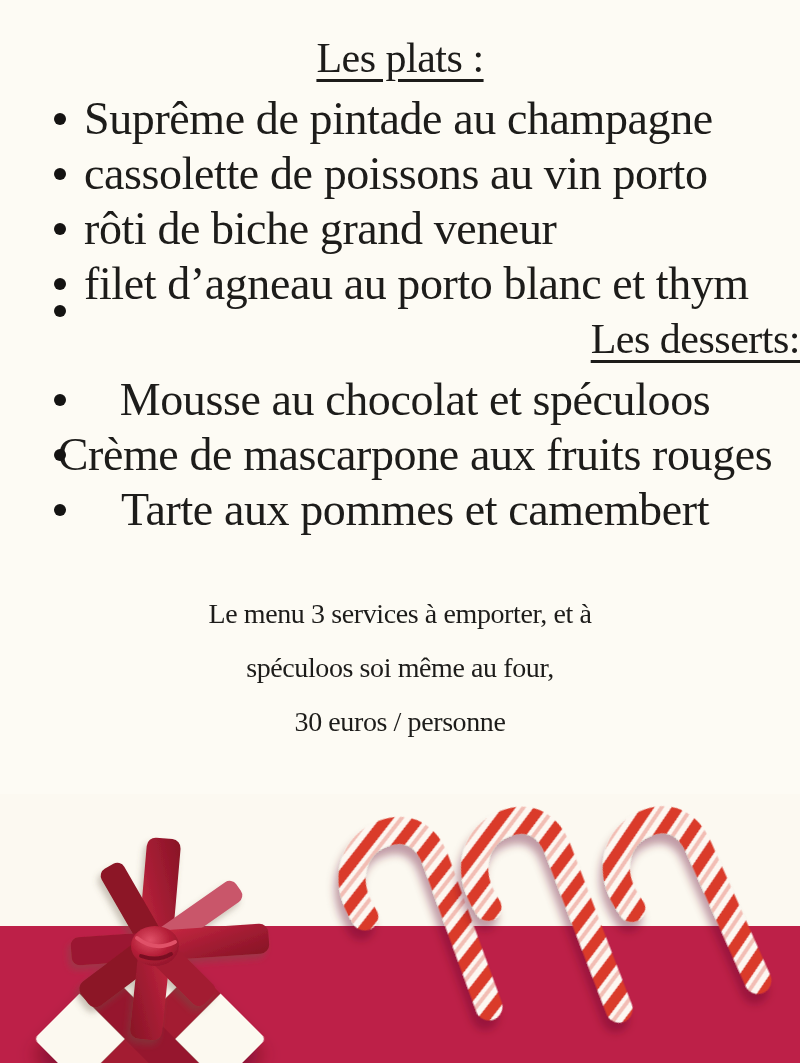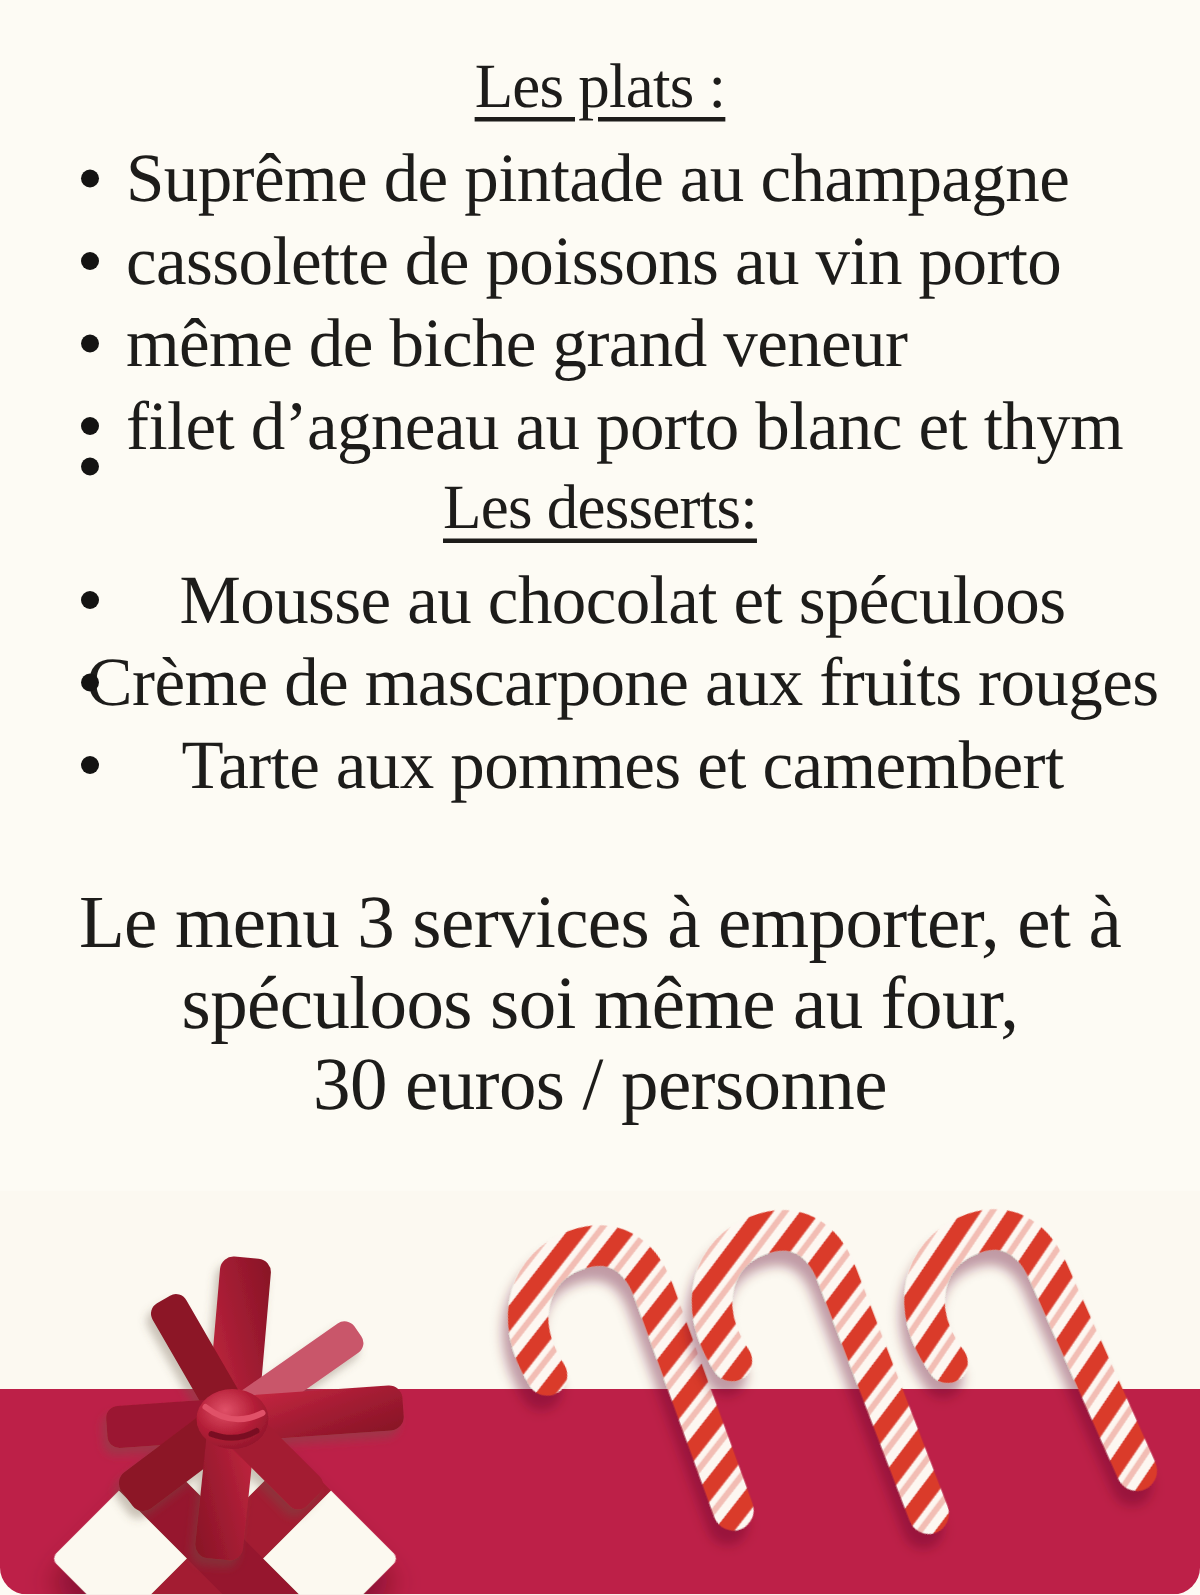--- a/index.html
+++ b/index.html
@@ -10,21 +10,20 @@
   }
   .page {
     position: relative;
     width: 800px;
     height: 1063px;
     overflow: hidden;
     background: #fdfbf4;
     color: #1d1c1a;
     display: flex;
     flex-direction: column;
-    border-radius: 18px;
   }
   .menu {
     flex: 1 1 auto;
     padding-top: 34px;
     overflow: hidden;
   }
   .section-title {
     text-align: center;
     font-size: 42px;
     font-weight: 400;
@@ -49,25 +48,25 @@
     left: 54px;
     top: 50%;
     margin-top: -6px;
     width: 12px;
     height: 12px;
     border-radius: 50%;
     background: #141312;
   }
   ul.left-list li { padding-left: 84px; text-align: left; }
   ul.center-list li { padding-left: 40px; padding-right: 10px; text-align: center; }
-  .desserts-title { margin-top: 4px; }
+  .desserts-title { margin-top: 4px; text-align: right; }
   .closing {
     margin-top: 50px;
     text-align: center;
-    font-size: 50px;
+    font-size: 28px;
     line-height: 54px;
     letter-spacing: -0.4px;
   }
   .photo {
     flex: 0 0 auto;
     height: 269px;
     position: relative;
   }
   .photo svg { display: block; width: 800px; height: 269px; }
 </style>
@@ -76,21 +75,21 @@
 
 <div class="page">
 
   <div class="menu">
 
     <h2 class="section-title"><span class="u">Les plats :</span></h2>
 
     <ul class="course-list left-list">
       <li><span class="dot"></span><span>Suprême de pintade au champagne</span></li>
       <li><span class="dot"></span><span>cassolette de poissons au vin porto</span></li>
-      <li><span class="dot"></span><span>même de biche grand veneur</span></li>
+      <li><span class="dot"></span><span>rôti de biche grand veneur</span></li>
       <li><span class="dot"></span><span>filet d’agneau au porto blanc et thym</span></li>
       <li><span class="dot"></span><span></span></li>
     </ul>
 
     <h2 class="section-title desserts-title"><span class="u">Les desserts:</span></h2>
 
     <ul class="course-list center-list">
       <li><span class="dot"></span><span>Mousse au chocolat et spéculoos</span></li>
       <li><span class="dot"></span><span>Crème de mascarpone aux fruits rouges</span></li>
       <li><span class="dot"></span><span>Tarte aux pommes et camembert</span></li>

